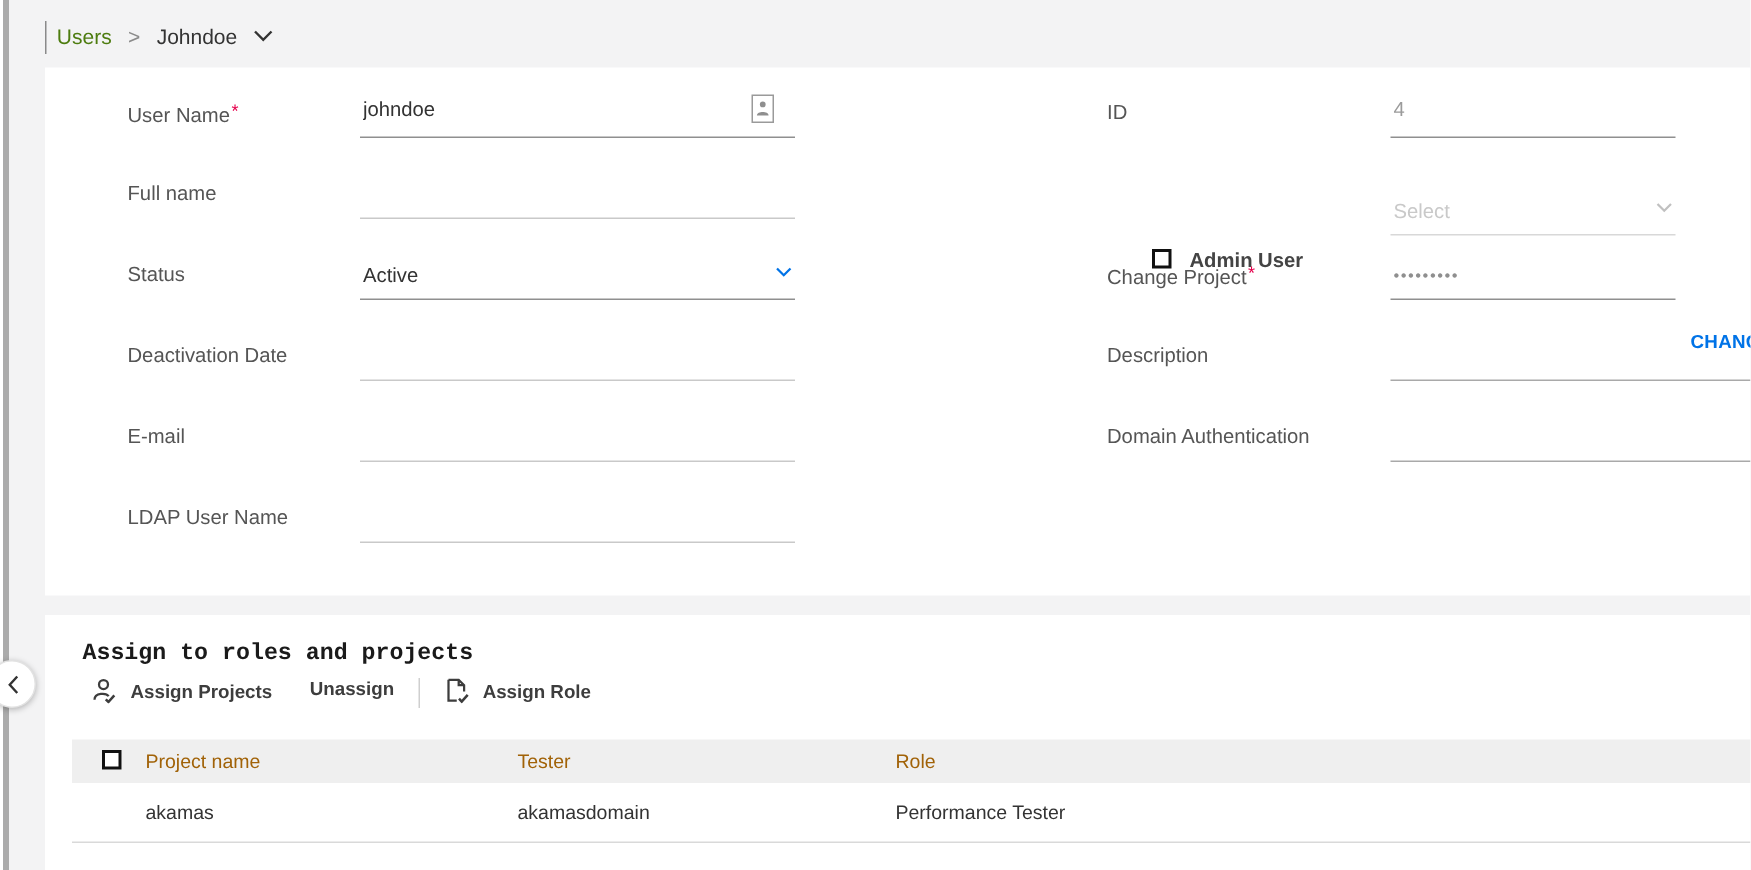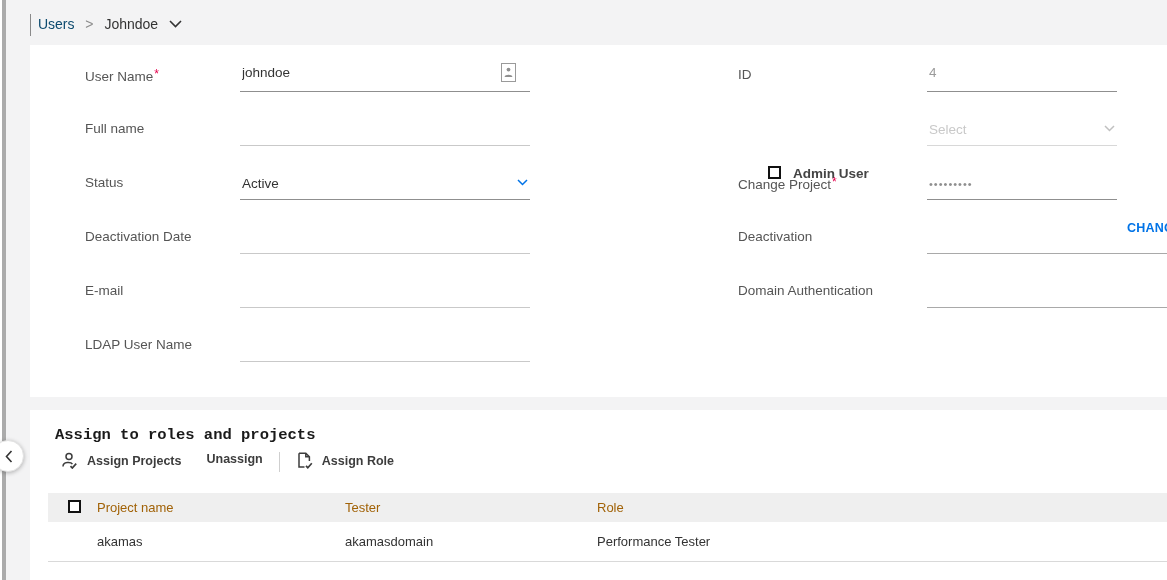--- a/index.html
+++ b/index.html
@@ -16,21 +16,21 @@
   .collapse-btn {
     position:absolute; left:-8px; top:440px; width:32px; height:32px;
     background:#fff; border-radius:50%; border:1px solid #e2e2e2;
     box-shadow:0 1px 4px rgba(0,0,0,.28); z-index:5; cursor:pointer;
   }
   .collapse-btn svg { position:absolute; left:12px; top:9px; }
 
   
   .breadcrumb { position:absolute; left:30px; top:11px; height:24px; line-height:24px; font-size:14px; white-space:nowrap; }
   .bc-caret { display:inline-block; width:1px; height:22px; background:#8a8a8a; vertical-align:middle; margin-right:3px; }
-  .bc-section { color:#0c4a6e; }
+  .bc-section { color:#4d7c0f; }
   .bc-sep { color:#8b8b8b; margin:0 7px; }
   .bc-current { color:#333; }
   .bc-chevron { display:inline-block; margin-left:7px; vertical-align:1px; }
 
   .card { position:absolute; background:#fff; }
   .card-1 { left:30px; top:45px; width:1137px; height:352px; }
   .card-2 { left:30px; top:410px; width:1137px; height:170px; }
 
   
   .frow { position:absolute; height:34px; }
@@ -171,41 +171,41 @@
 
   <div class="frow" style="left:708px; top:13px; width:379px;">
     <span class="flabel">ID</span>
     <span class="ffield u-dark" style="left:189px; width:190px;">
       <input type="text" disabled="" value="4" style="">
     </span>
   </div>
 
   <span class="checkbox admin-check"></span>
   <span class="admin-label">Admin User</span>
-  <div class="frow" style="left:708px; top:67px; width:379px;">
+  <div class="frow" style="left:708px; top:78px; width:379px;">
     <span class="ffield u-select" style="left:189px; width:190px;">
       <span class="val val-placeholder">Select</span>
       <span class="chev">
         <svg width="11" height="7" viewBox="0 0 11 7">
             <path d="M1 1 L5.5 5.5 L10 1" fill="none" stroke="#c0c0c0" stroke-width="1.5"></path>
           </svg>
       </span>
     </span>
   </div>
 
   <div class="frow" style="left:708px; top:121px; width:379px;">
     <span class="flabel"><span>Change Project</span><span class="req">*</span></span>
     <span class="ffield u-dark" style="left:189px; width:190px;">
       <span class="val val-dots">•••••••••</span>
     </span>
   </div>
   <span class="change-link">CHANGE</span>
 
   <div class="frow" style="left:708px; top:175px; width:429px;">
-    <span class="flabel">Deactivation</span>
+    <span class="flabel">Description</span>
     <span class="ffield u-dark" style="left:189px; width:240px; border-bottom-color:#a9a9a9;">
       <input type="text" value="" style="">
     </span>
   </div>
 
   <div class="frow" style="left:708px; top:229px; width:429px;">
     <span class="flabel">Domain Authentication</span>
     <span class="ffield u-dark" style="left:189px; width:240px; border-bottom-color:#a9a9a9;">
       <input type="text" value="" style="">
     </span>

